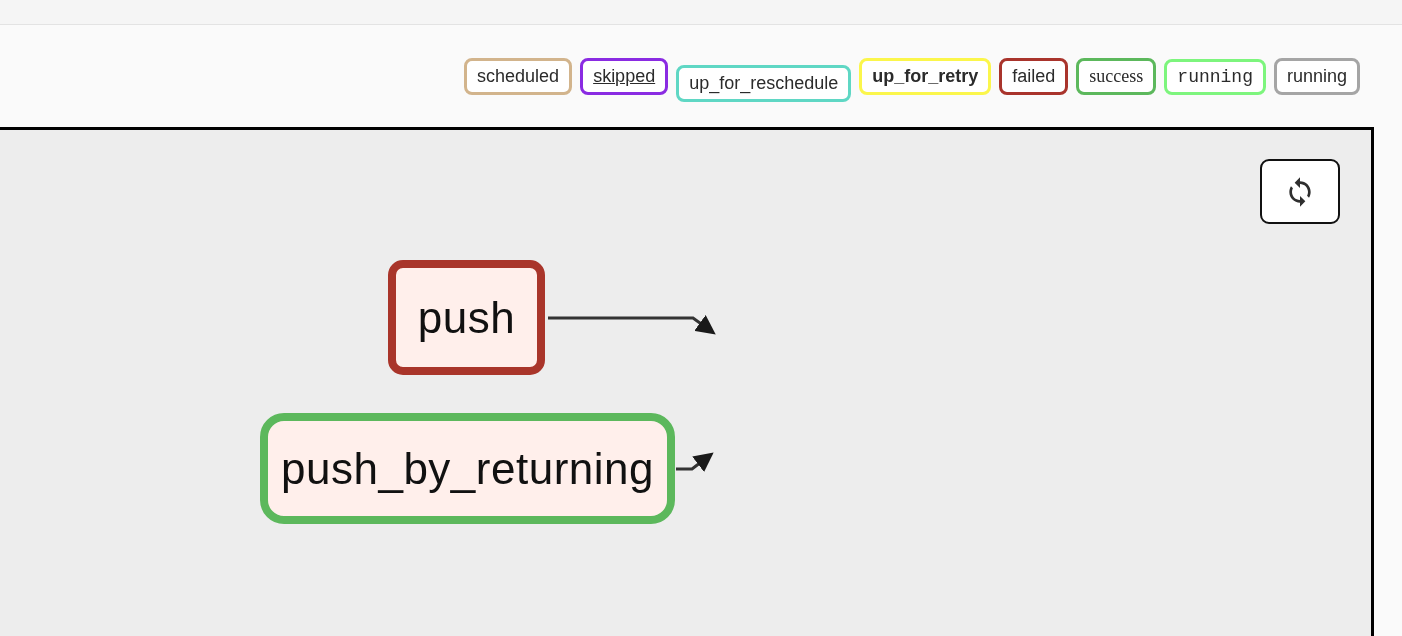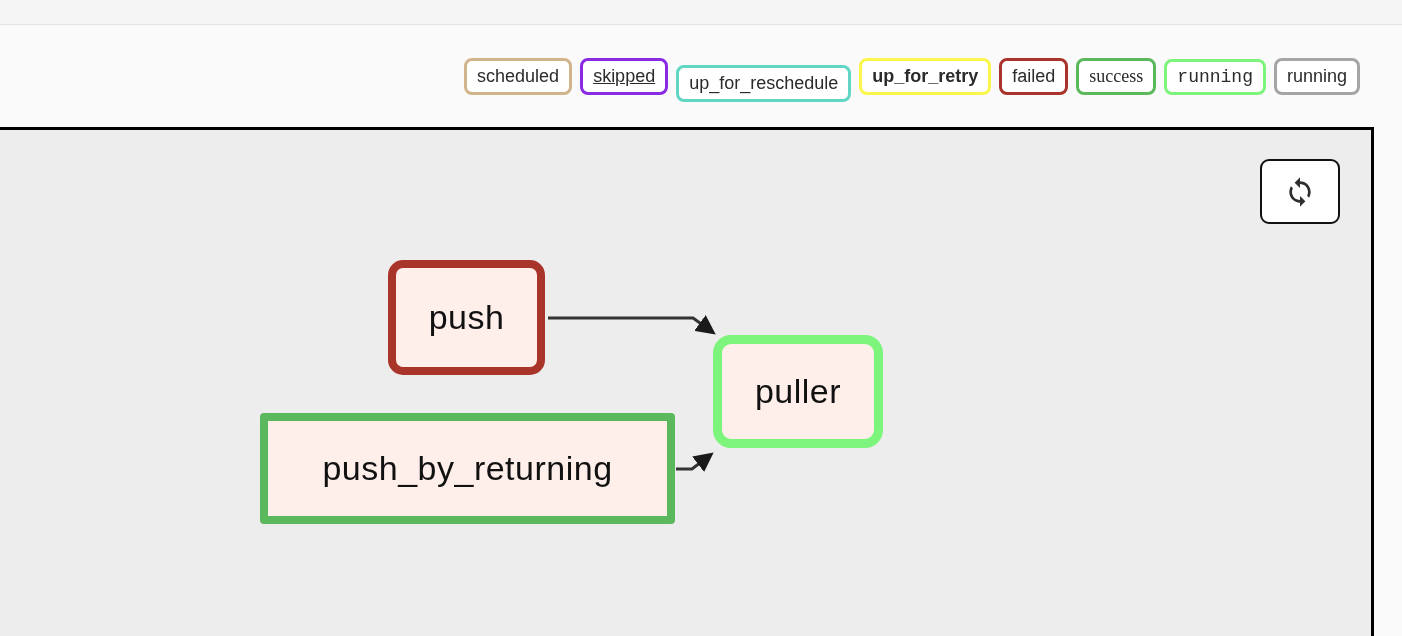--- a/index.html
+++ b/index.html
@@ -56,21 +56,21 @@
   .node {
     position: absolute;
     background: #ffefeb;
     border-style: solid;
     display: flex;
     align-items: center;
     justify-content: center;
     cursor: pointer;
   }
   .node span {
-    font-size: 34px;
+    font-size: 44px;
     color: #111;
     letter-spacing: 0.5px;
   }
   .refresh-btn {
     position: absolute;
     width: 80px; height: 65px;
     background: #ffffff;
     border: 2px solid #111;
     border-radius: 9px;
     display: flex;
@@ -115,20 +115,17 @@
       <span style="display:flex;">
         <svg viewBox="0 0 24 24" aria-hidden="true">
           <path d="M12 4V1L8 5l4 4V6c3.31 0 6 2.69 6 6 0 1.01-.25 1.97-.7 2.8l1.46 1.46C19.54 15.03 20 13.57 20 12c0-4.42-3.58-8-8-8zm0 14c-3.31 0-6-2.69-6-6 0-1.01.25-1.97.7-2.8L5.24 7.74C4.46 8.97 4 10.43 4 12c0 4.42 3.58 8 8 8v3l4-4-4-4v3z"></path>
         </svg>
       </span>
     </button>
 
   <div class="node" style="left: 389px; top: 130px; width: 157px; height: 115px; border-color: rgb(169, 53, 42); border-width: 8px; border-radius: 15px; background: rgb(255, 239, 235);">
         <span>push</span>
       </div>
-      <div class="node" style="left: 714px; top: 205px; width: 170px; height: 113px; border-color: rgb(125, 245, 125); border-width: 9px; border-radius: 18px; background: rgb(255, 239, 235);">
-        <span>puller</span>
-      </div>
-      <div class="node" style="left: 261px; top: 283px; width: 415px; height: 111px; border-color: rgb(92, 184, 92); border-width: 8px; border-radius: 4px; background: rgb(255, 239, 235);">
+      <div class="node" style="left: 261px; top: 283px; width: 415px; height: 111px; border-color: rgb(92, 184, 92); border-width: 8px; border-radius: 24px; background: rgb(255, 239, 235);">
         <span>push_by_returning</span>
       </div>
     </div>
 </div>
 
 </body></html>

